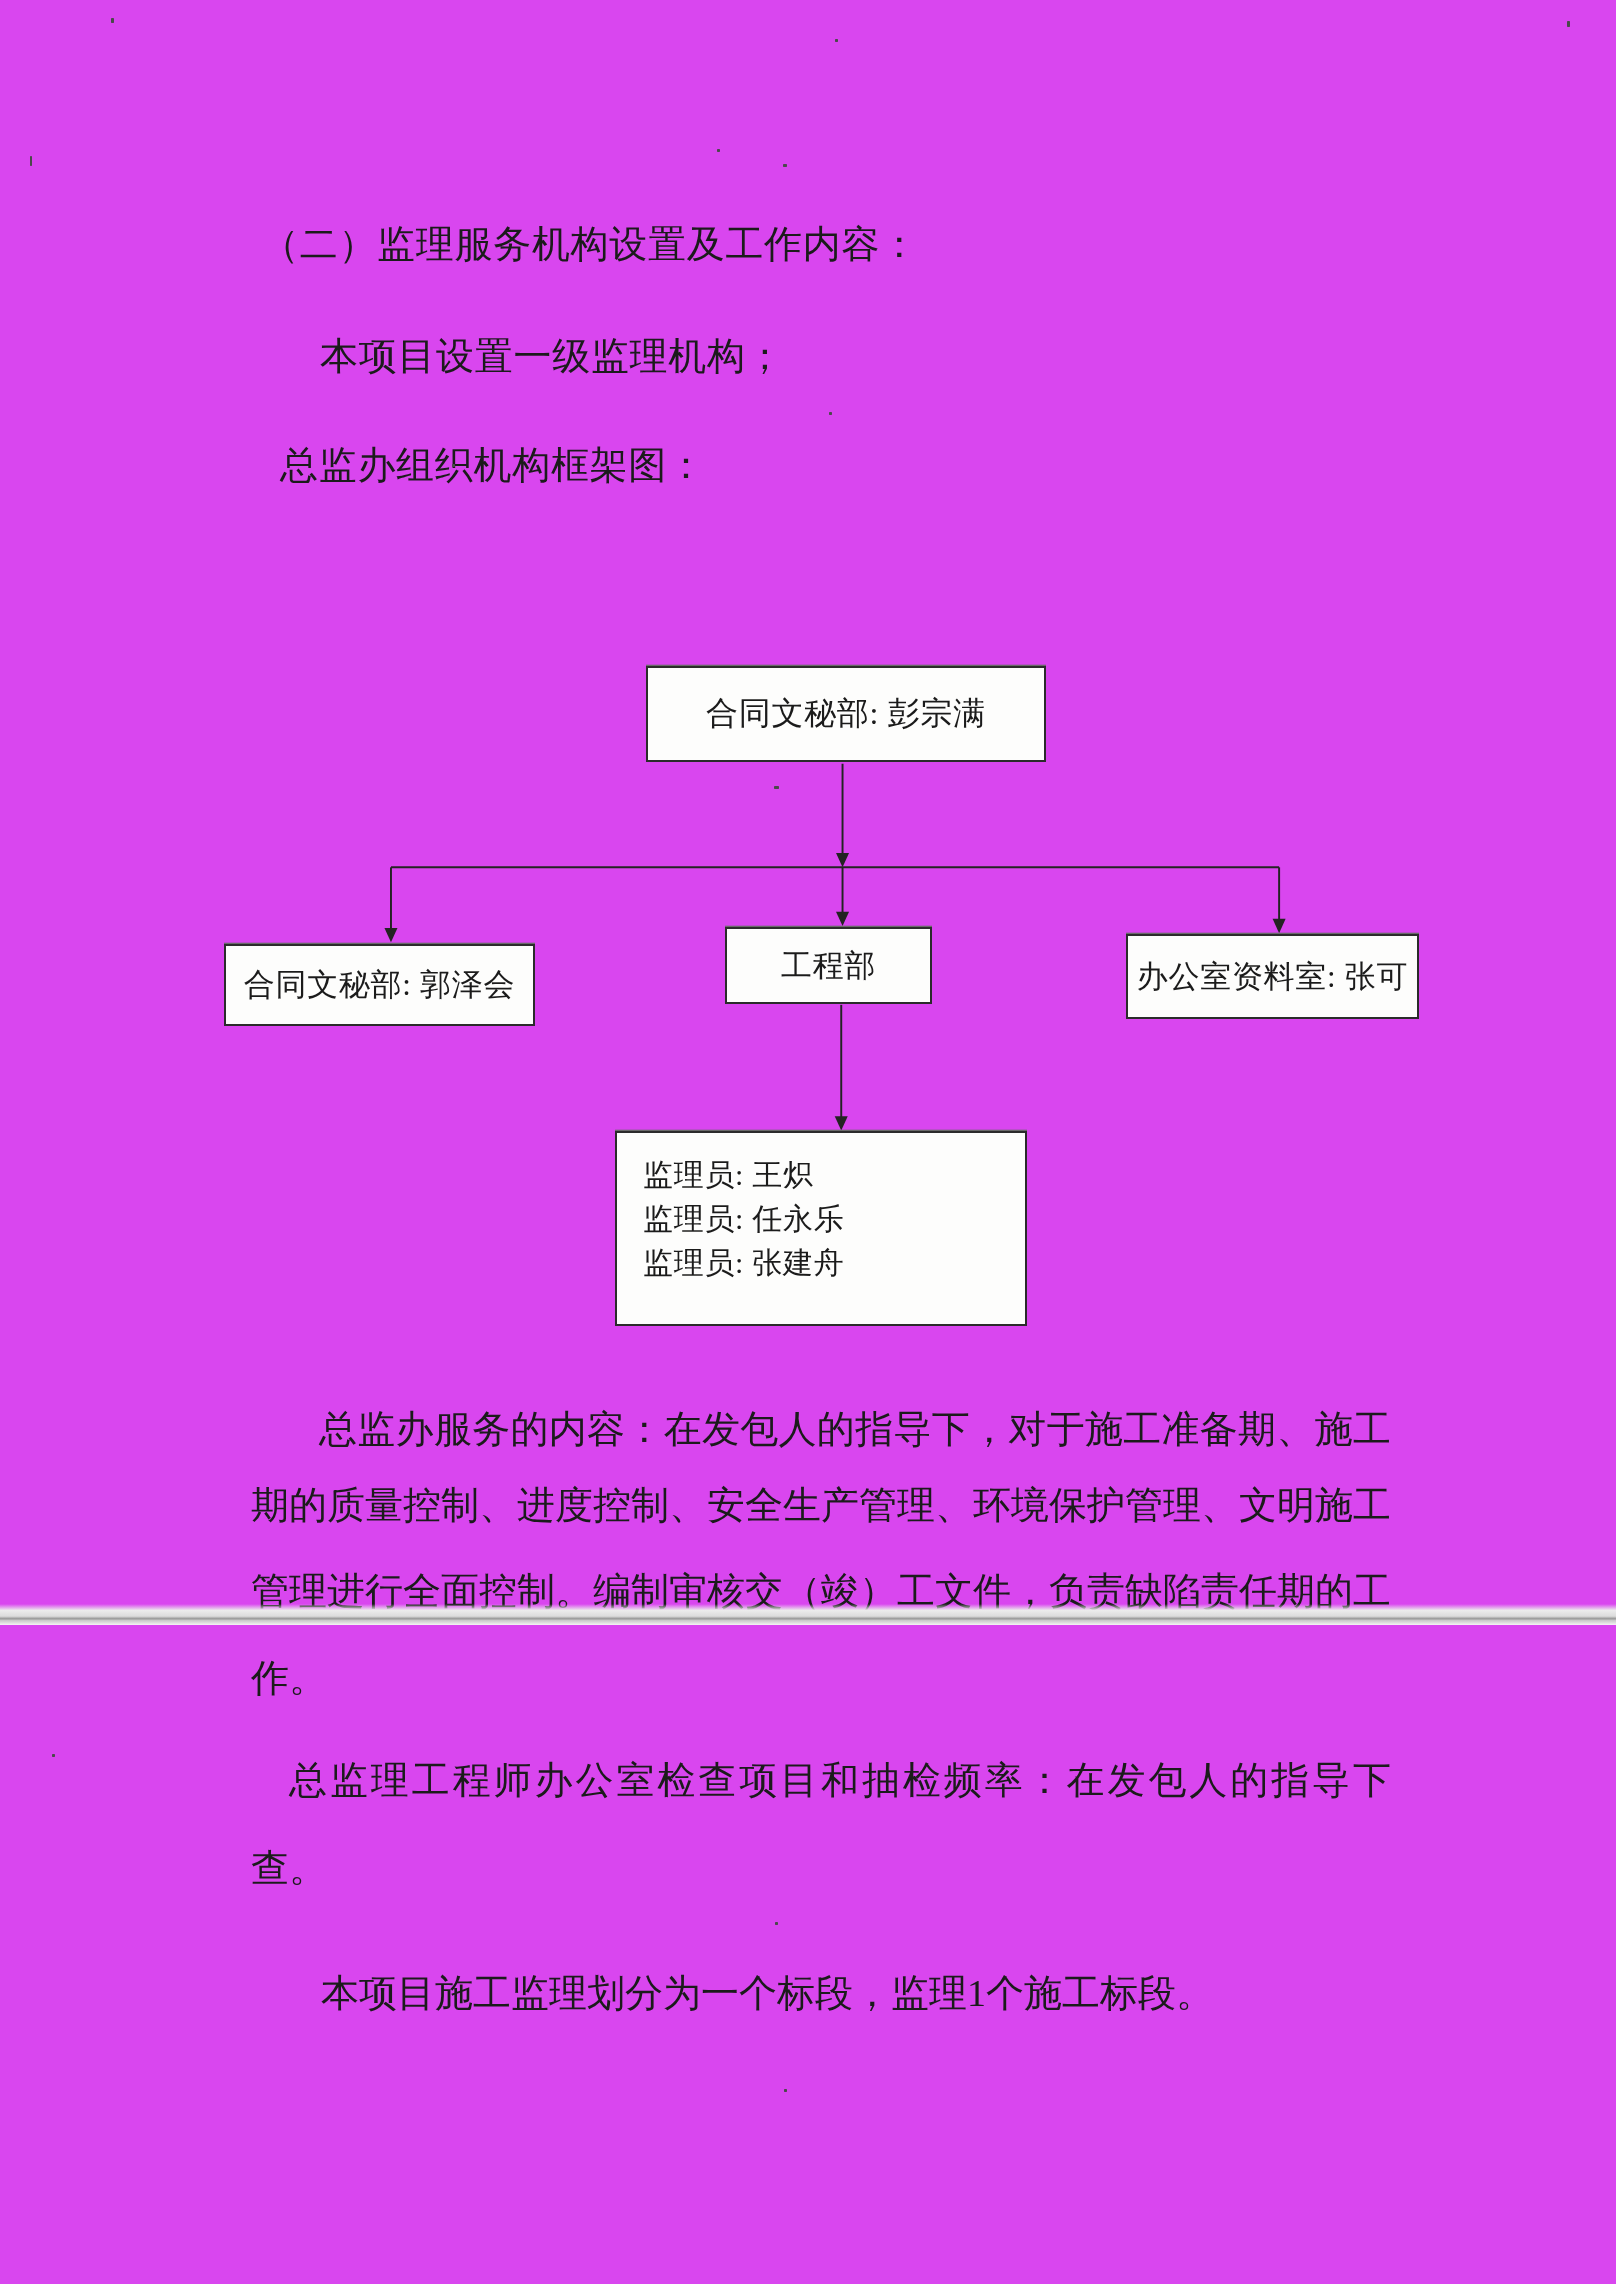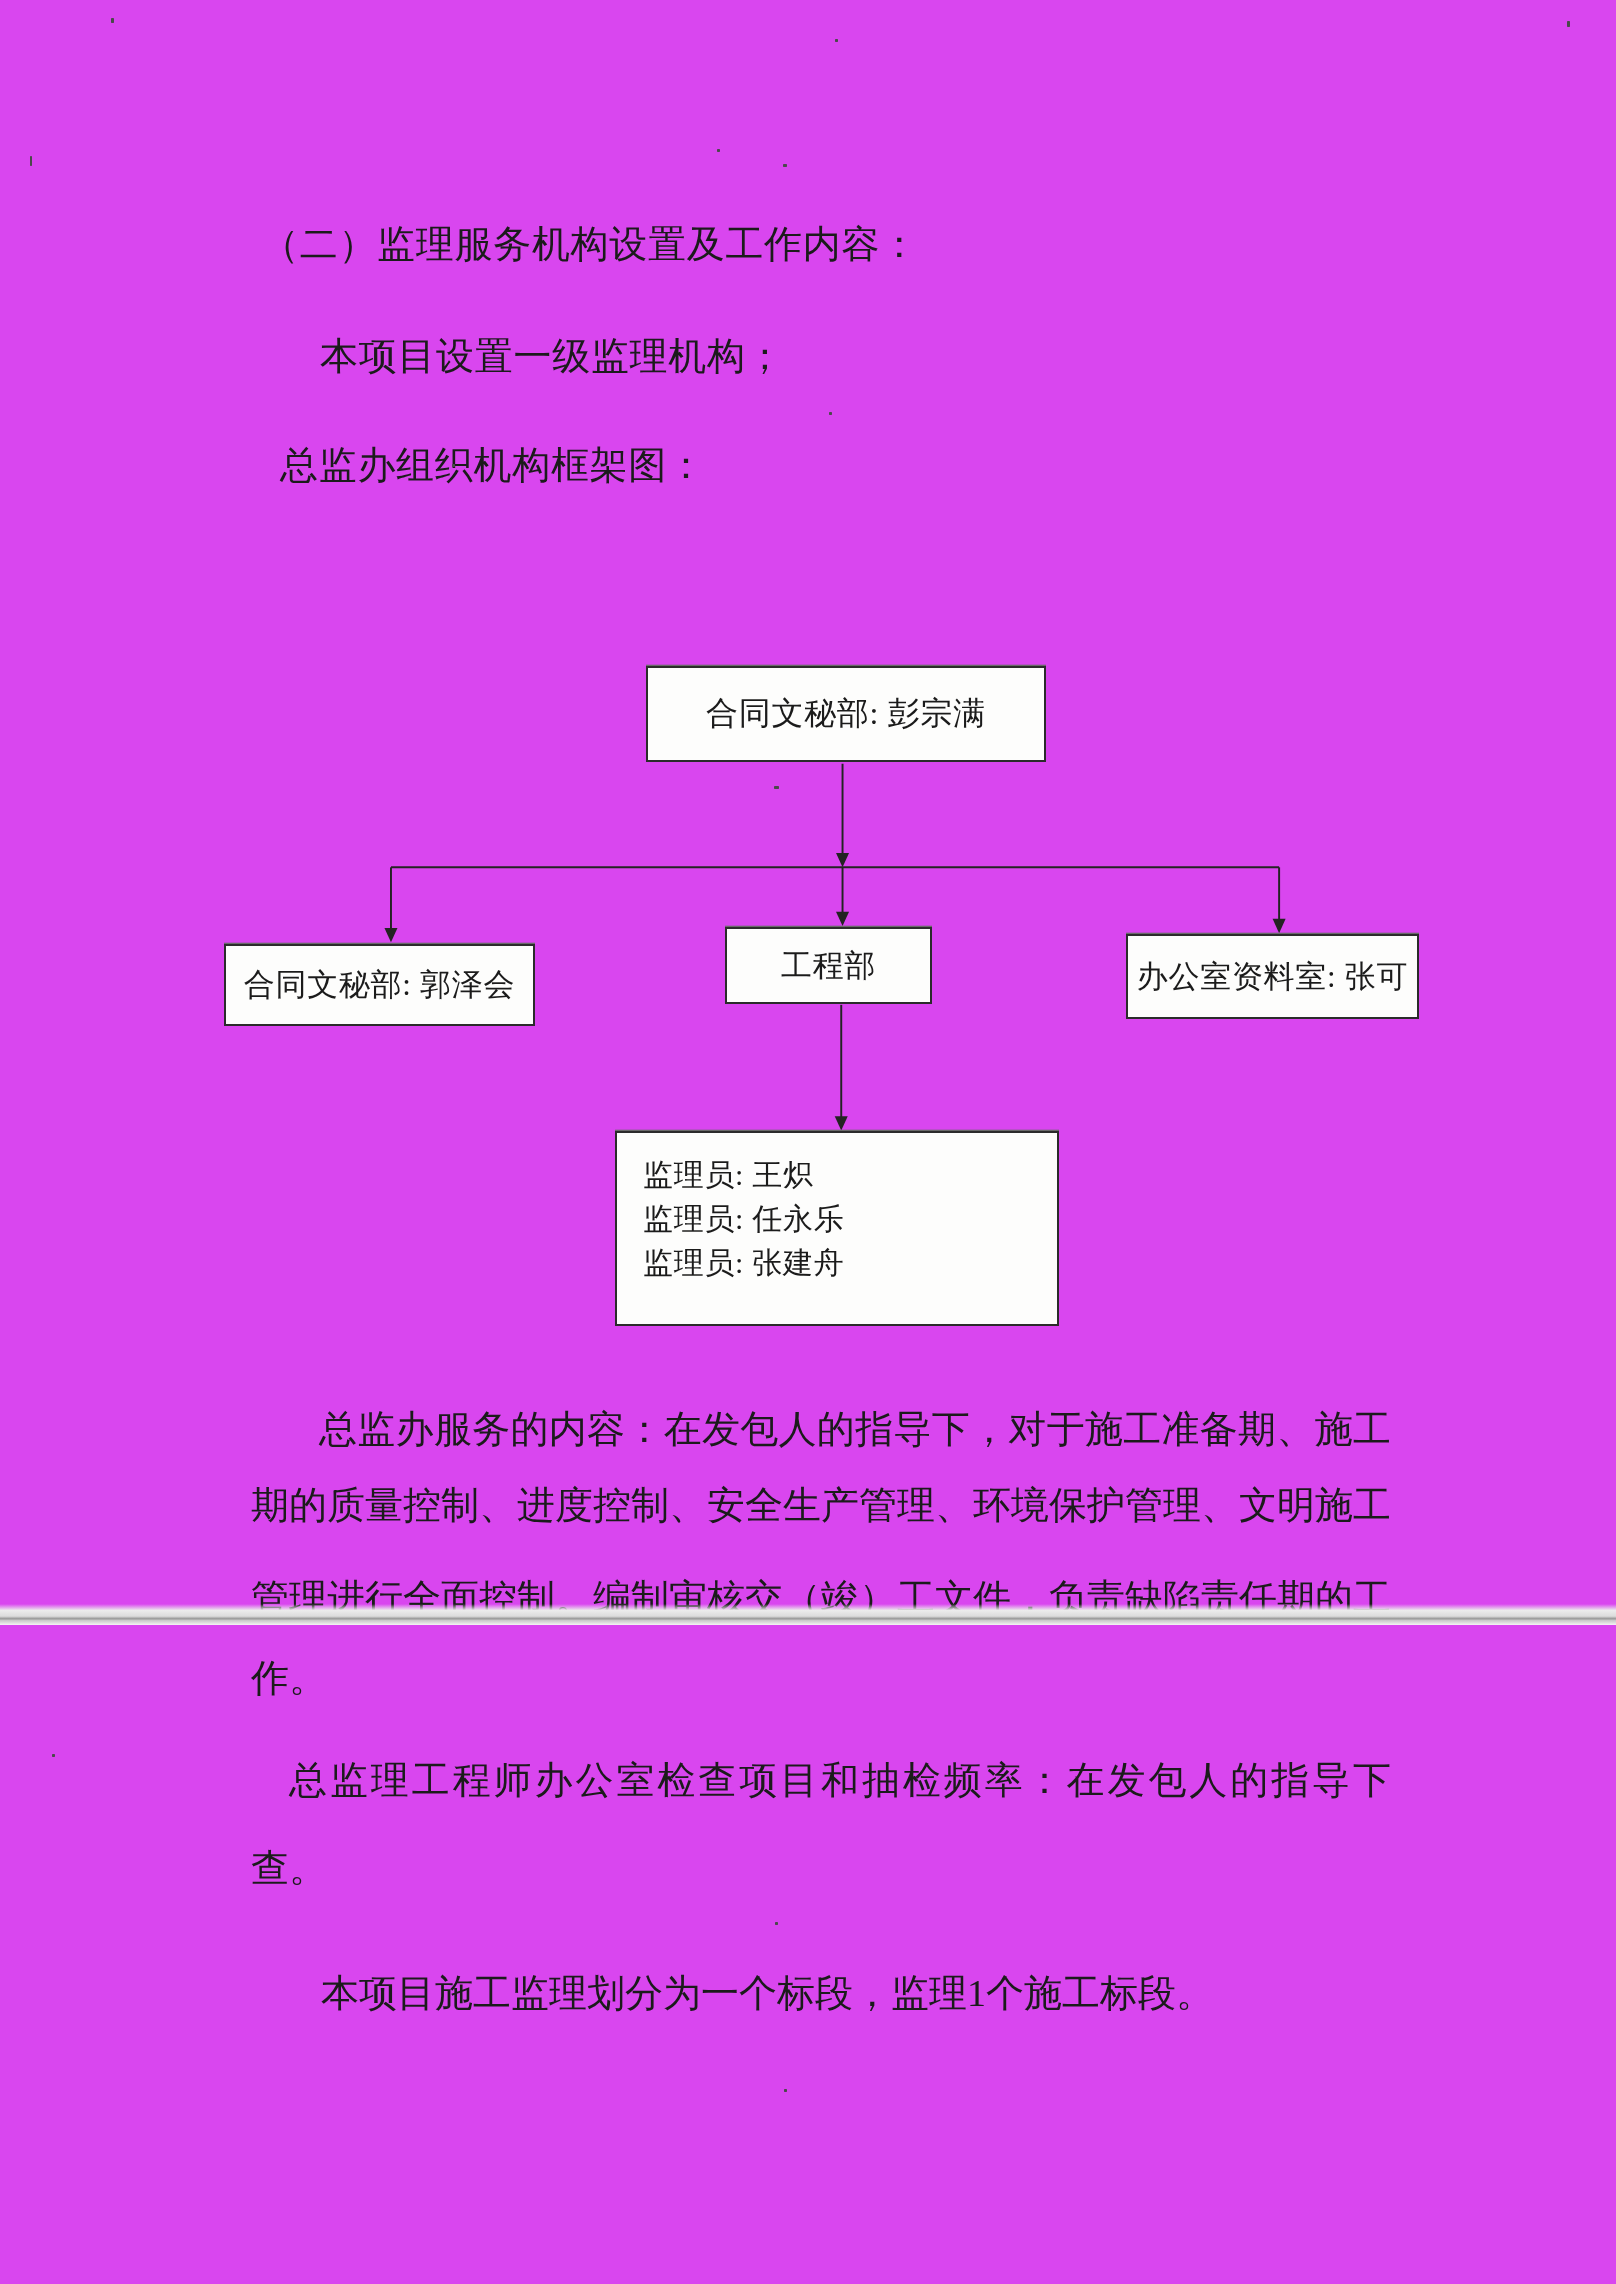--- a/index.html
+++ b/index.html
@@ -109,29 +109,29 @@
   </div>
 
   <div class="obox" style="left:725px;top:927px;width:207px;height:77px;">
     <span>工程部</span>
   </div>
 
   <div class="obox" style="left:1119px;top:934px;width:293px;height:85px;margin-left:7px;">
     <span>办公室资料室: 张可</span>
   </div>
 
-  <div class="obox members" style="left:615px;top:1131px;width:444px;height:195px;">
+  <div class="obox members" style="left:615px;top:1131px;width:412px;height:195px;">
     <div>监理员: 王炽</div>
     <div>监理员: 任永乐</div>
     <div>监理员: 张建舟</div>
   </div>
 
   <div class="col just ind2" style="top:1398px;margin-top:10px;">总监办服务的内容：在发包人的指导下，对于施工准备期、施工</div>
   <div class="col just" style="top:1484px;">期的质量控制、进度控制、安全生产管理、环境保护管理、文明施工</div>
-  <div class="col just" style="top:1570px;margin-top:7px;">管理进行全面控制。编制审核交（竣）工文件，负责缺陷责任期的工</div>
+  <div class="col just" style="top:1570px;">管理进行全面控制。编制审核交（竣）工文件，负责缺陷责任期的工</div>
   <div class="col" style="top:1657px;">作。</div>
 
   <div class="crease"></div>
 
   <div class="col just ind1" style="top:1759px;">总监理工程师办公室检查项目和抽检频率：在发包人的指导下</div>
   <div class="col" style="top:1847px;">查。</div>
 
   <div class="col ind2b" style="top:1972px;">本项目施工监理划分为一个标段，监理1个施工标段。</div>
 
   <div class="speck" style="left:111px;top:18px;width:3.3px;height:5.2px;"></div>

